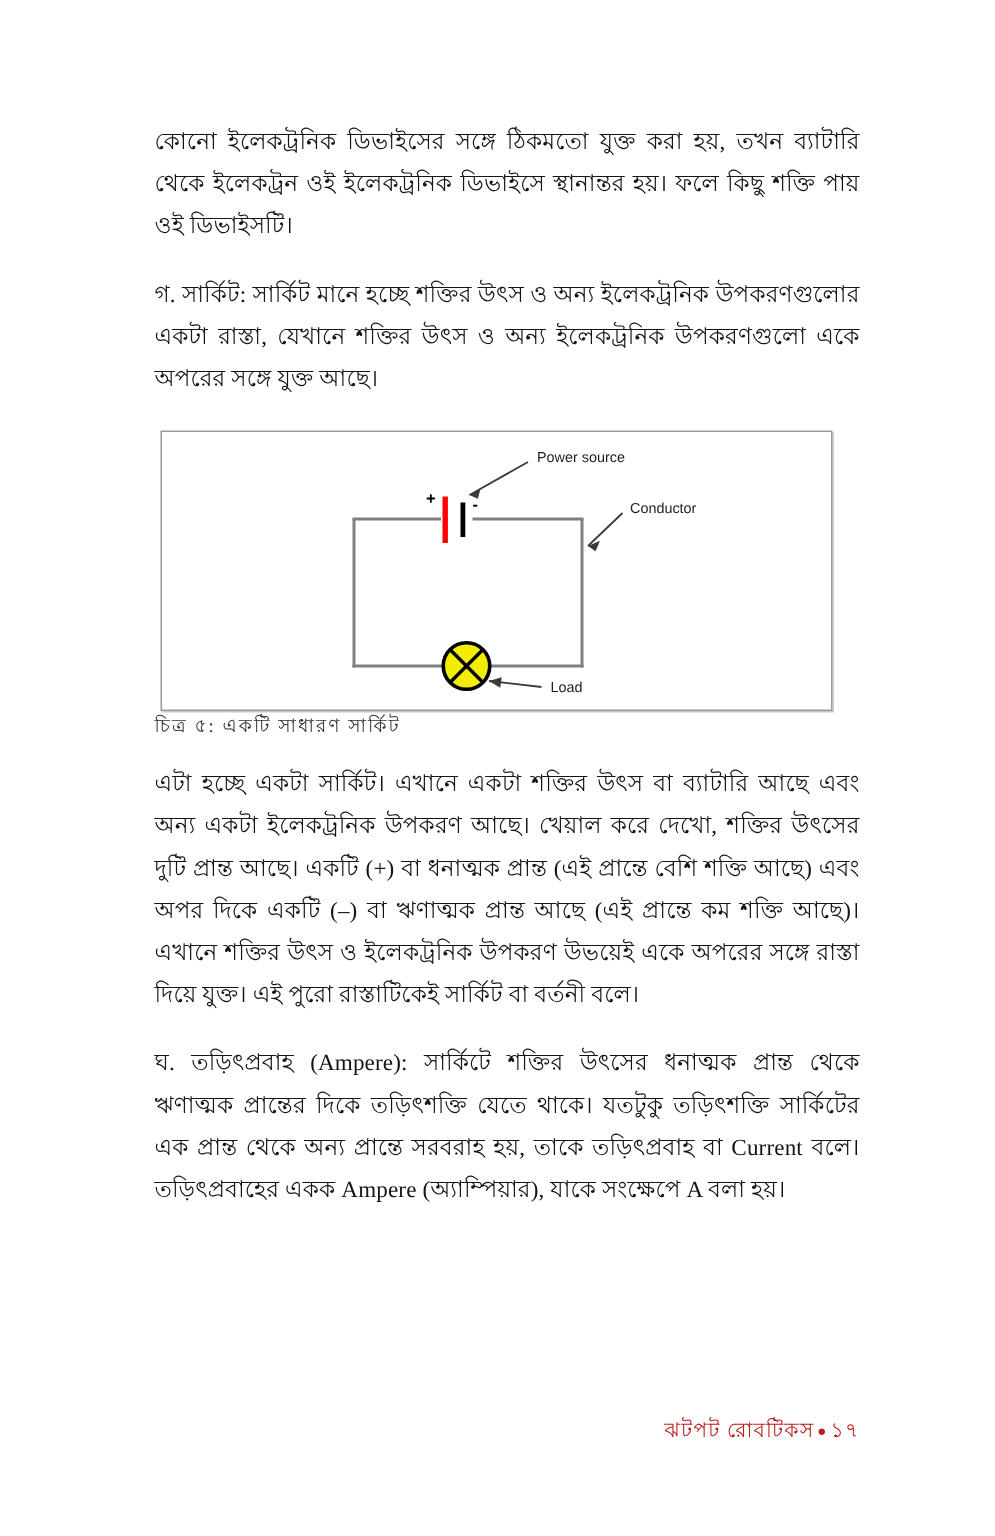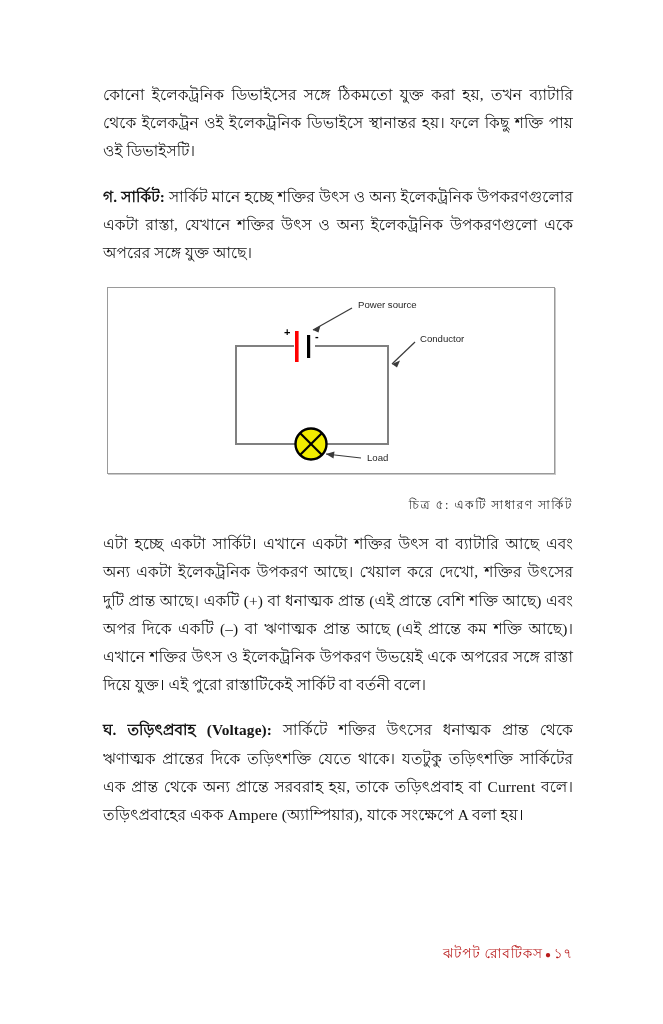--- a/index.html
+++ b/index.html
@@ -29,43 +29,43 @@
     line-height: 28.2px;
     text-align: justify;
     text-justify: inter-word;
     color: #141414;
     letter-spacing: 0.1px;
   }
   p.para + p.para {
     margin-top: 17px;
   }
   .bold-lead {
-    font-weight: bold;
+    font-weight: normal;
   }
   
   .figure-wrap {
     margin-top: 20px;
     margin-bottom: 0;
   }
   .figure-box {
     position: relative;
     width: 448px;
     height: 187px;
     margin-left: 4px;
     border: 1px solid #9a9a9a;
     box-shadow: 1px 1px 0 #c9c9c9;
     background: #ffffff;
     box-sizing: border-box;
   }
   .figure-box svg {
     display: block;
   }
   .fig-caption {
-    margin-top: 22px;
-    text-align: right;
+    margin-top: 1px;
+    text-align: left;
     font-size: 12.4px;
     color: #2c2c2c;
     letter-spacing: 1.4px;
   }
   
   .footer {
     position: absolute;
     right: 90px;
     bottom: 58px;
     font-size: 13.6px;
@@ -137,20 +137,20 @@
           <path d="M 218 166 L 226.5 163.5 L 225.5 170.5 Z" fill="#3a3a3a"></path>
         </g>
         <text x="259" y="173" font-family="Liberation Sans, sans-serif" font-size="9.6" fill="#1f1f1f">Load</text>
       </svg>
     </div>
     <div class="fig-caption">চিত্র ৫: একটি সাধারণ সার্কিট</div>
   </div>
 
   <p class="para" style="margin-top:14px">এটা হচ্ছে একটা সার্কিট। এখানে একটা শক্তির উৎস বা ব্যাটারি আছে এবং অন্য একটা ইলেকট্রনিক উপকরণ আছে। খেয়াল করে দেখো, শক্তির উৎসের দুটি প্রান্ত আছে। একটি (+) বা ধনাত্মক প্রান্ত (এই প্রান্তে বেশি শক্তি আছে) এবং অপর দিকে একটি (–) বা ঋণাত্মক প্রান্ত আছে (এই প্রান্তে কম শক্তি আছে)। এখানে শক্তির উৎস ও ইলেকট্রনিক উপকরণ উভয়েই একে অপরের সঙ্গে রাস্তা দিয়ে যুক্ত। এই পুরো রাস্তাটিকেই সার্কিট বা বর্তনী বলে।</p>
 
-  <p class="para"><span class="bold-lead">ঘ. তড়িৎপ্রবাহ (Voltage):</span><span> সার্কিটে শক্তির উৎসের ধনাত্মক প্রান্ত থেকে ঋণাত্মক প্রান্তের দিকে তড়িৎশক্তি যেতে থাকে। যতটুকু তড়িৎশক্তি সার্কিটের এক প্রান্ত থেকে অন্য প্রান্তে সরবরাহ হয়, তাকে তড়িৎপ্রবাহ বা Current বলে। তড়িৎপ্রবাহের একক Ampere (অ্যাম্পিয়ার), যাকে সংক্ষেপে A বলা হয়।</span></p>
+  <p class="para"><span class="bold-lead">ঘ. তড়িৎপ্রবাহ (Ampere):</span><span> সার্কিটে শক্তির উৎসের ধনাত্মক প্রান্ত থেকে ঋণাত্মক প্রান্তের দিকে তড়িৎশক্তি যেতে থাকে। যতটুকু তড়িৎশক্তি সার্কিটের এক প্রান্ত থেকে অন্য প্রান্তে সরবরাহ হয়, তাকে তড়িৎপ্রবাহ বা Current বলে। তড়িৎপ্রবাহের একক Ampere (অ্যাম্পিয়ার), যাকে সংক্ষেপে A বলা হয়।</span></p>
 
 
 </div>
 
 <div class="footer">
   <span>ঝটপট রোবটিকস</span><span class="dot">●</span><span>১৭</span>
 </div>
 
 </body></html>

